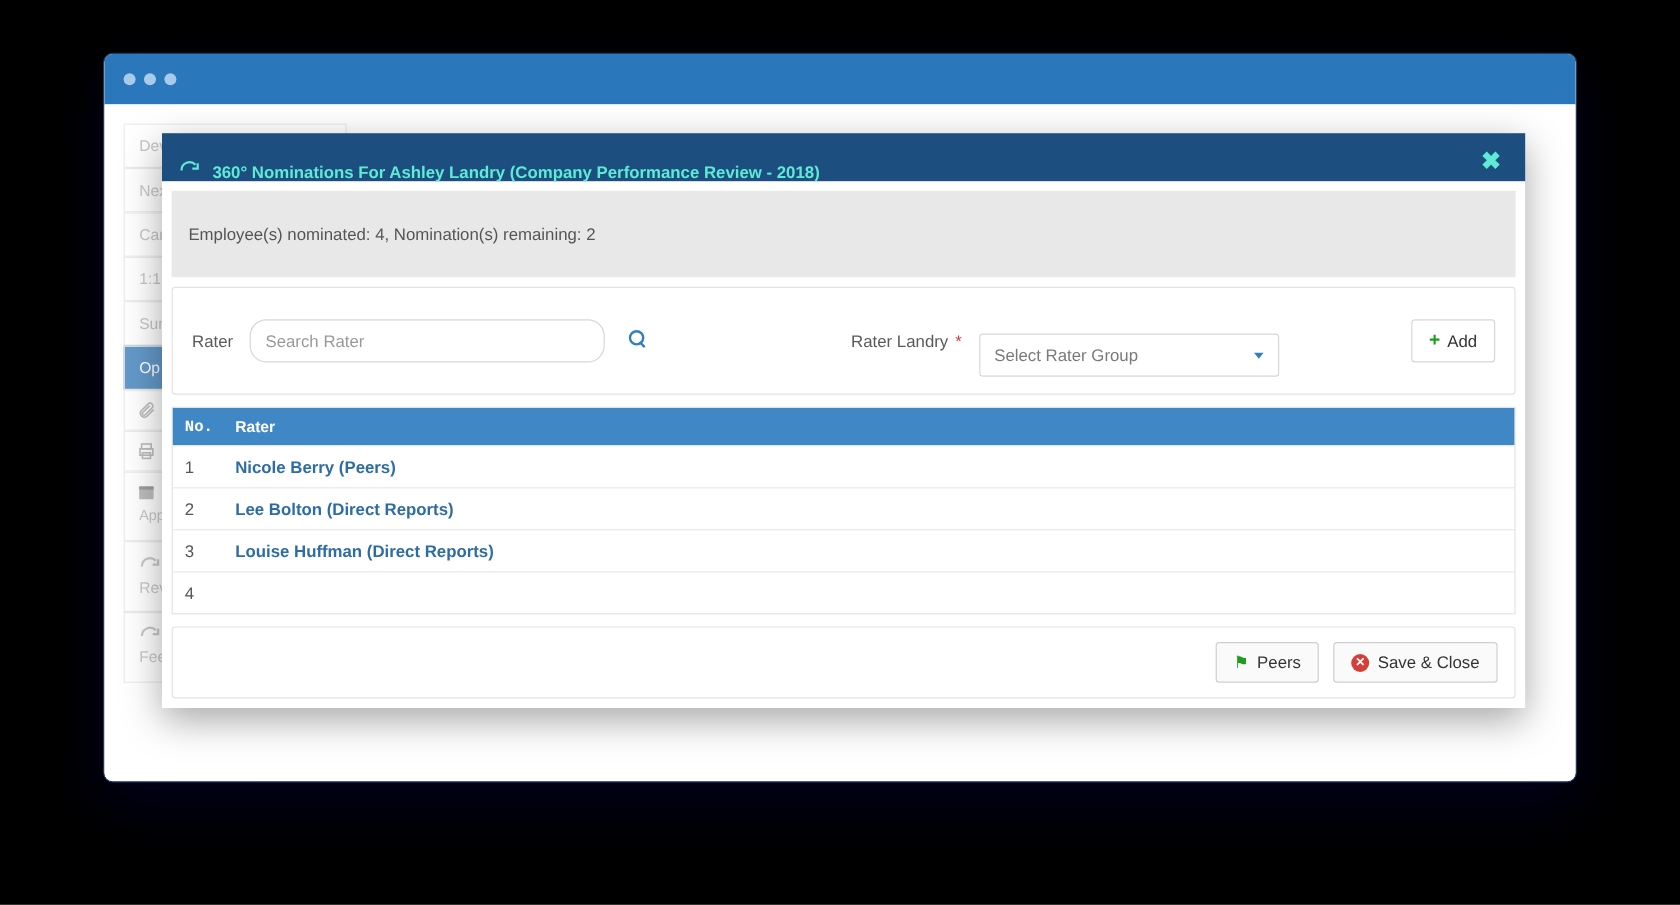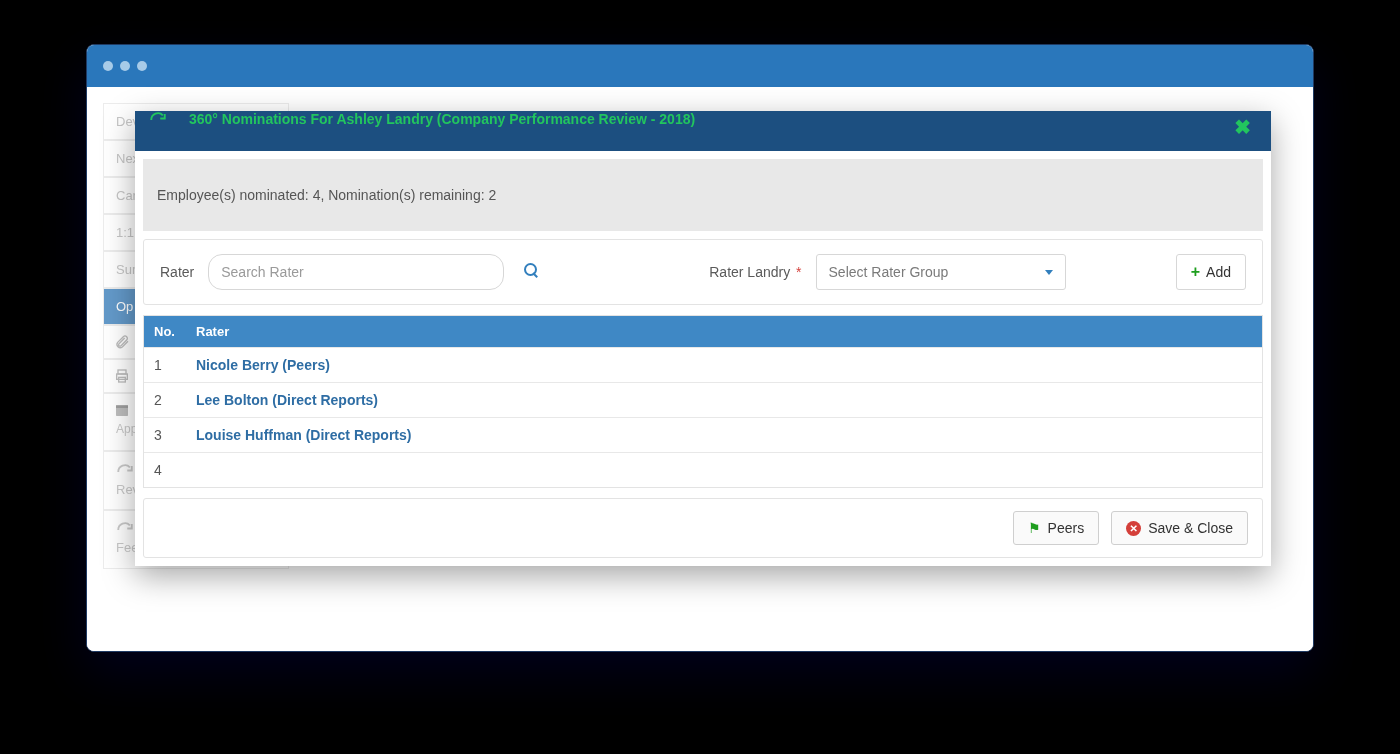--- a/index.html
+++ b/index.html
@@ -88,28 +88,27 @@
   .modal {
     position: absolute;
     left: 48px;
     top: 24px;
     width: 1136px;
     background: #fff;
     box-shadow: 0 10px 30px rgba(0,0,0,0.35);
   }
   .modal-header {
     background: #1c4f80;
-    color: #22c55e;
-    display: flex;
-    align-items: flex-start;
+    color: #5eead4;
+    display: flex;
+    align-items: flex-end;
     padding: 0 14px;
     height: 40px;
     font-size: 14px;
     font-weight: 600;
-    gap: 12px;
   }
   .modal-header .mh-icon {
     margin-right: 10px;
     display: inline-flex;
   }
   .modal-header .spacer { flex: 1; }
   .modal-header .close {
     font-size: 20px;
     font-weight: bold;
     cursor: pointer;
@@ -161,20 +160,21 @@
     border-radius: 3px;
     padding: 9px 12px;
     font-size: 14px;
     color: #7a7a7a;
     width: 250px;
     background: #fff;
     display: flex;
     align-items: center;
     justify-content: space-between;
     cursor: pointer;
+    margin-top: 24px;
   }
   .caret-down {
     width: 0; height: 0;
     border-left: 4px solid transparent;
     border-right: 4px solid transparent;
     border-top: 5px solid #327fbd;
   }
   .add-btn {
     border: 1px solid #d7d7d7;
     border-radius: 3px;
@@ -194,21 +194,21 @@
     border: 1px solid #e3e3e3;
   }
   .thead {
     background: #3f88c5;
     color: #fff;
     font-weight: 600;
     font-size: 13px;
     display: flex;
     padding: 8px 10px;
   }
-  .thead .col-no { width: 42px; }
+  .thead .col-no { width: 42px; font-family: Liberation Mono, monospace; }
   .thead .col-rater { flex: 1; }
   .trow {
     display: flex;
     padding: 9px 10px;
     border-top: 1px solid #e8e8e8;
     font-size: 14px;
     align-items: center;
   }
   .trow .col-no { width: 42px; color: #555; }
   .trow .col-rater { flex: 1; font-weight: bold; }

